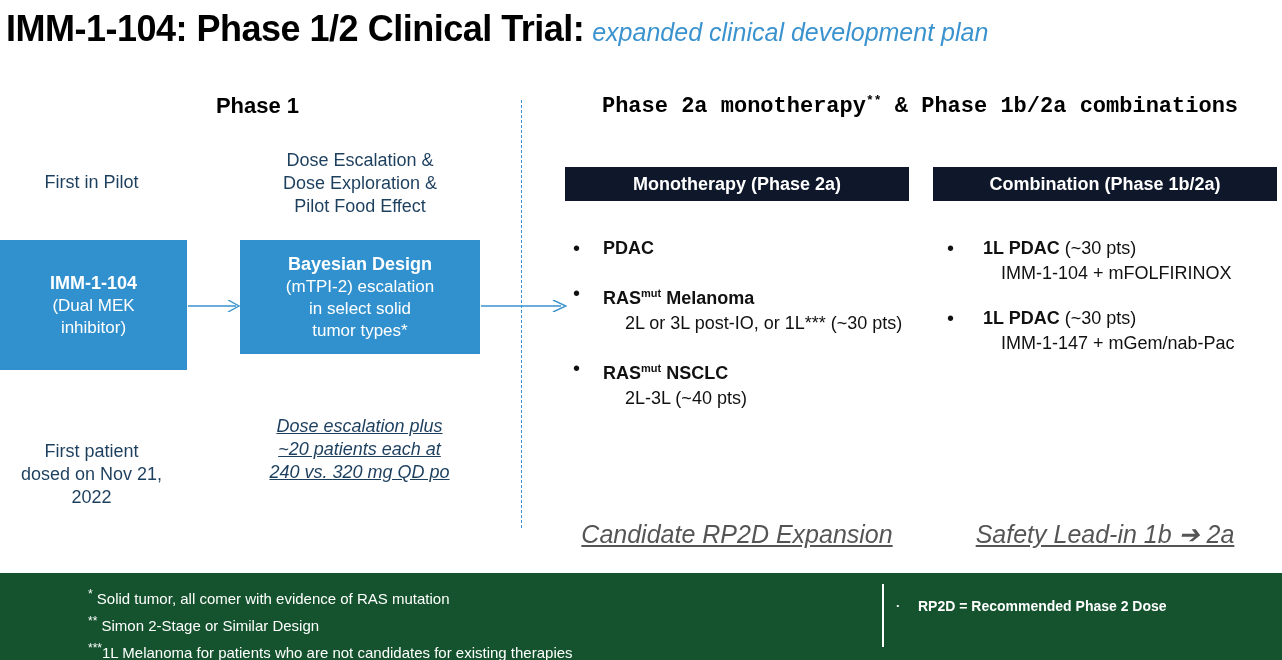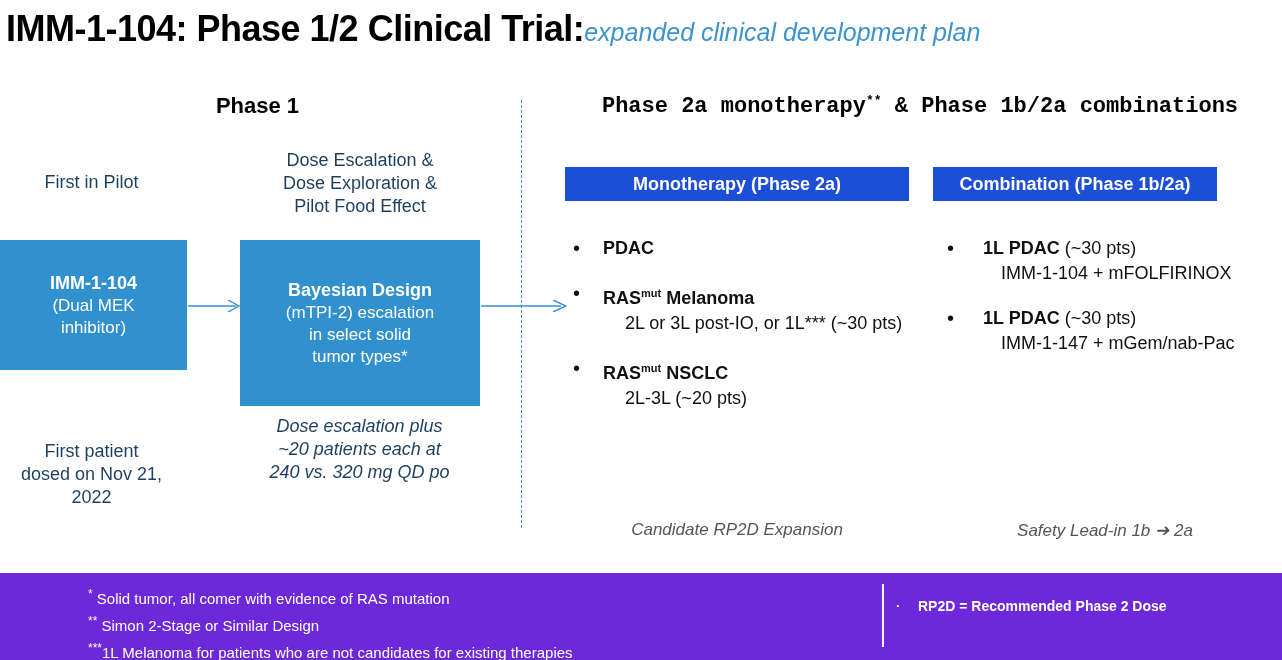--- a/index.html
+++ b/index.html
@@ -17,20 +17,21 @@
     position:absolute;left:6px;top:8px;right:0;height:52px;
     white-space:nowrap;
   }
   .title-main{
     font-size:36px;font-weight:bold;color:#000000;
     letter-spacing:-0.5px;
     font-family:"Liberation Sans", sans-serif;
   }
   .title-sub{
     font-size:25px;font-style:italic;color:#3a92ce;font-weight:normal;
+    margin-left:8px;
   }
 
   
   .phase1-head{
     position:absolute;left:120px;top:93px;width:275px;
     text-align:center;font-size:22px;font-weight:bold;color:#000;
   }
   .phase2-head{
     position:absolute;left:560px;top:93px;width:720px;
     text-align:center;font-size:22px;font-weight:bold;color:#000;
@@ -55,46 +56,46 @@
     text-align:center;font-size:18px;color:#1d3f5e;line-height:23px;
   }
 
   
   .box{
     position:absolute;background:#3191ce;color:#ffffff;
     display:flex;flex-direction:column;align-items:center;justify-content:center;
     text-align:center;
   }
   .box-imm{left:0px;top:240px;width:187px;height:130px;}
-  .box-bay{left:240px;top:240px;width:240px;height:166px;}
+  .box-bay{left:240px;top:240px;width:240px;height:114px;}
   .box-title{font-size:18px;font-weight:bold;line-height:24px;}
   .box-sub{font-size:17px;line-height:22px;font-weight:normal;}
 
   
   .arrow1{position:absolute;left:188px;top:298px;width:52px;height:12px;}
   .arrow2{position:absolute;left:481px;top:298px;width:86px;height:12px;}
 
   
   .first-patient{
     position:absolute;left:0px;top:415px;width:183px;text-align:center;
     font-size:18px;color:#1d3f5e;line-height:23px;margin-top:25px;
   }
   .dose-esc{
     position:absolute;left:238px;top:415px;width:243px;text-align:center;
-    font-size:18px;color:#1d3f5e;font-style:italic;line-height:23px;
+    font-size:18px;color:#1d3f5e;font-style:italic;line-height:23px;text-decoration:underline;
   }
 
   
   .colbar{
-    position:absolute;height:34px;background:#1d4ed8;color:#fff;
+    position:absolute;height:34px;background:#0f172a;color:#fff;
     display:flex;align-items:center;justify-content:center;
     font-size:18px;font-weight:bold;
   }
   .colbar-mono{left:565px;top:167px;width:344px;}
-  .colbar-comb{left:933px;top:167px;width:284px;}
+  .colbar-comb{left:933px;top:167px;width:344px;}
 
   
   .bullets{position:absolute;}
   .bullets-mono{left:565px;top:236px;width:344px;}
   .bullets-comb{left:933px;top:236px;width:344px;}
   .bullet-item{margin-bottom:20px;}
   .bullet-line{
     display:flex;align-items:flex-start;
     font-size:18px;color:#111;line-height:25px;
   }
@@ -107,30 +108,31 @@
   .bullet-normal{font-weight:normal;}
   .bullet-sub{
     font-size:18px;color:#111;line-height:25px;
     padding-left:60px;font-weight:normal;
   }
   .bullets-comb .bullet-sub{padding-left:68px;}
   .bullets-comb .bullet-dot{padding-left:14px;width:36px;flex:0 0 36px;}
 
   
   .caption{
-    position:absolute;font-size:17px;font-style:italic;color:#555;
+    position:absolute;font-size:25px;font-style:italic;color:#555;
     text-align:center;
+    text-decoration:underline;
   }
   .caption-mono{left:565px;top:520px;width:344px;}
   .caption-comb{left:933px;top:520px;width:344px;}
 
   
   .footer{
     position:absolute;left:0;top:573px;width:1282px;height:87px;
-    background:#6d28d9;color:#ffffff;
+    background:#14532d;color:#ffffff;
   }
   .footnotes{
     position:absolute;left:88px;top:10px;width:720px;
     font-size:15px;line-height:22px;
   }
   .footnote sup{font-size:12px;vertical-align:super;}
   .footer-div{
     position:absolute;left:882px;top:11px;width:0;height:63px;
     border-left:2px solid #ffffff;
   }
@@ -199,21 +201,21 @@
           <span class="bullet-dot">•</span>
           <span><span class="bullet-head">RAS<sup>mut</sup></span><span class="bullet-head"> Melanoma</span></span>
         </div>
         <div class="bullet-sub">2L or 3L post-IO, or 1L*** (~30 pts)</div>
       </div>
       <div class="bullet-item">
         <div class="bullet-line">
           <span class="bullet-dot">•</span>
           <span><span class="bullet-head">RAS<sup>mut</sup></span><span class="bullet-head"> NSCLC</span></span>
         </div>
-        <div class="bullet-sub">2L-3L (~20 pts)</div>
+        <div class="bullet-sub">2L-3L (~40 pts)</div>
       </div>
     </div>
   <div class="bullets bullets-comb">
       <div class="bullet-item">
         <div class="bullet-line">
           <span class="bullet-dot">•</span>
           <span><span class="bullet-head">1L PDAC</span><span class="bullet-normal"> (~30 pts)</span></span>
         </div>
         <div class="bullet-sub">IMM-1-104 + mFOLFIRINOX</div>
       </div>

